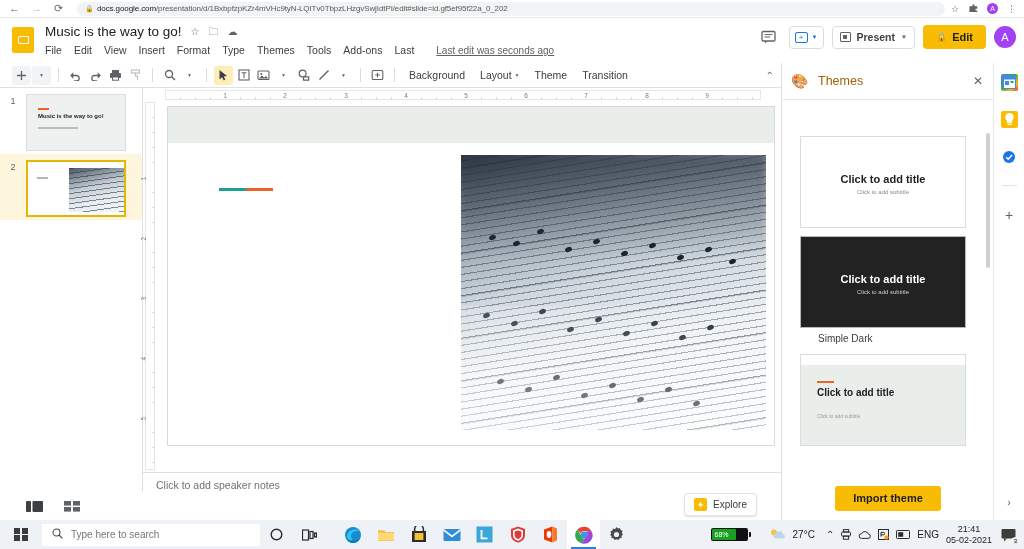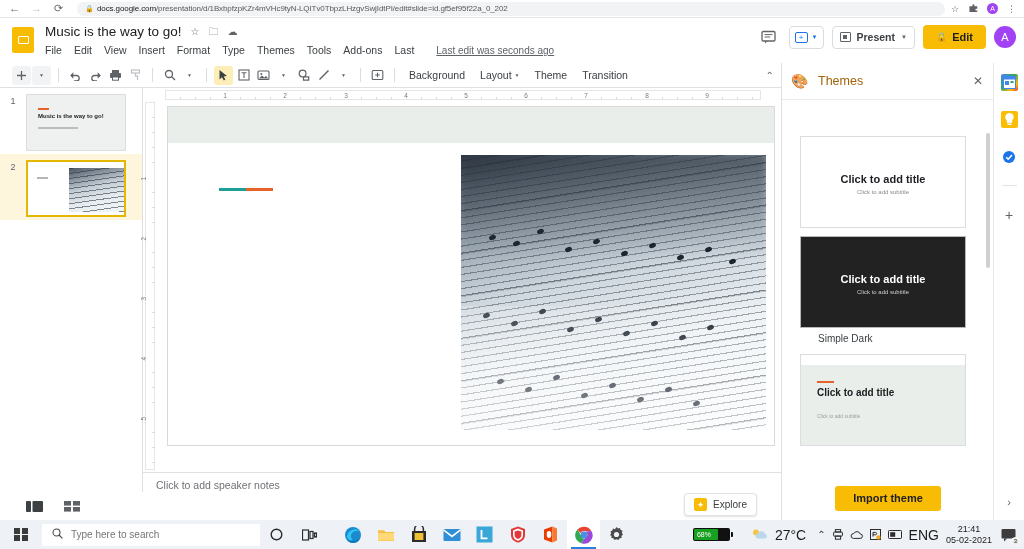--- a/index.html
+++ b/index.html
@@ -271,21 +271,21 @@
                           background:#2a7fe0; }
   .tray { position: absolute; right: 0; top: 0; height: 29px; display: flex; align-items: center;
           gap: 7px; padding-right: 5px; }
   .battery-pill { width: 37px; height: 13px; background: #111; border-radius: 2px; position: relative;
                   display: flex; align-items: center; }
   .battery-pill .fill { position: absolute; left: 1px; top: 1px; bottom: 1px; width: 24px;
                         background: #18a020; border-radius: 1px; }
   .battery-pill .pct { position: relative; font-size: 7px; color: #fff; padding-left: 4px; z-index: 2; }
   .battery-pill .tip { position: absolute; right: -3px; top: 4px; width: 2px; height: 5px;
                        background: #111; border-radius: 0 1px 1px 0; }
-  .tray-txt { font-size: 14px; color: #1c1c1c; }
+  .tray-txt { font-size: 10px; color: #1c1c1c; }
   .tray-ico { font-size: 10px; color: #2b2b2b; display: flex; align-items: center; justify-content: center; }
   .clock { font-size: 9px; color: #1c1c1c; text-align: center; line-height: 11px; }
   .notif { width: 20px; height: 20px; position: relative; display: flex; align-items: center;
            justify-content: center; }
   .notif .badge { position: absolute; right: -1px; bottom: -1px; width: 9px; height: 9px;
                   border-radius: 50%; background: #e8e8e8; color: #1c1c1c; font-size: 6px;
                   display: flex; align-items: center; justify-content: center; border: 1px solid #fff; }
 </style>
 </head>
 <body>

